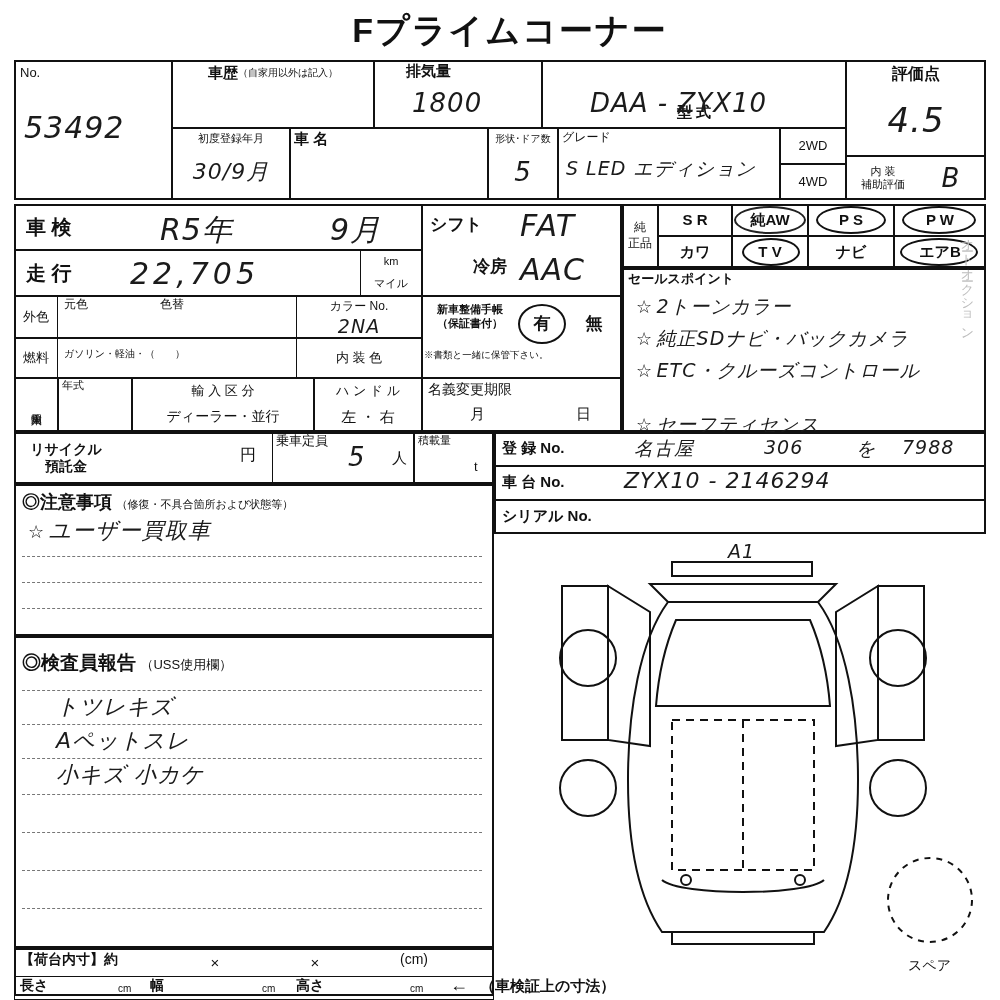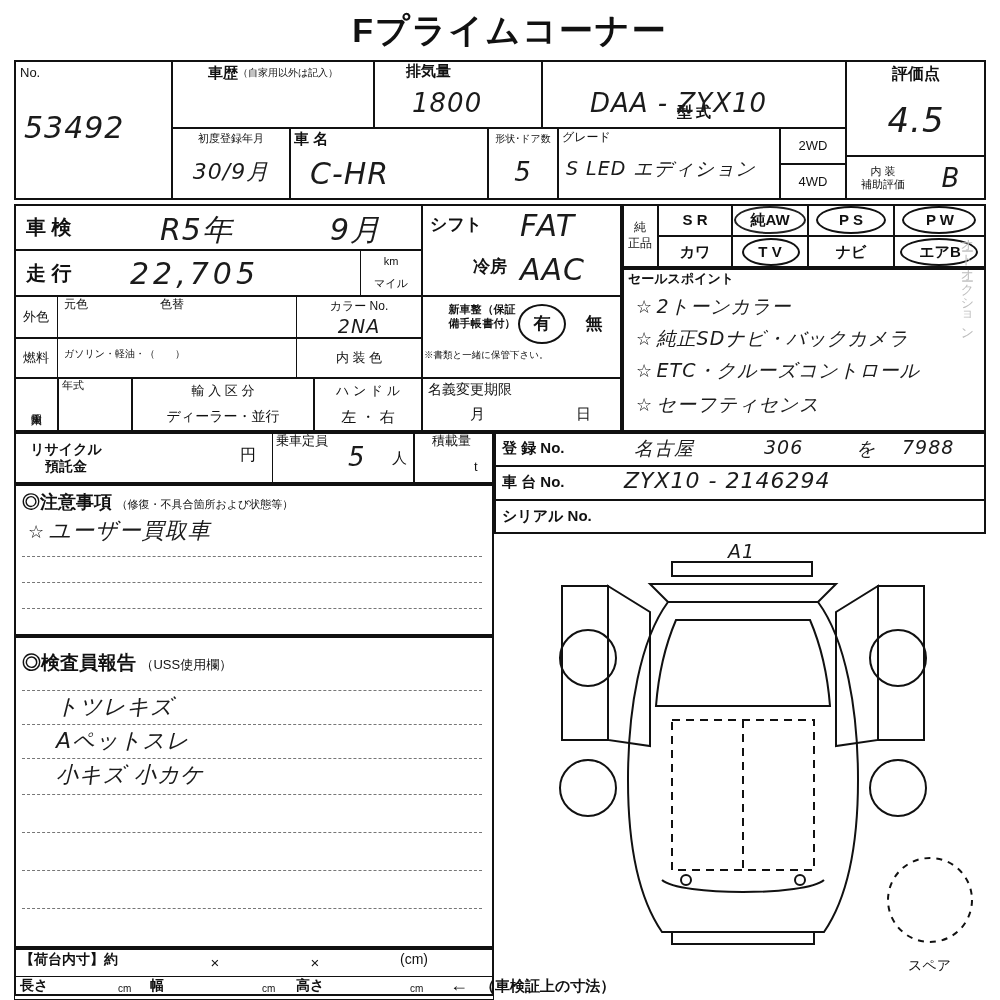--- a/index.html
+++ b/index.html
@@ -89,23 +89,20 @@
     <span>初度登録年月</span>
   </div>
   <div class="abs hw hw-md center" style="left:173px;top:150px;width:116px;height:44px;">
     <span>30/9月</span>
   </div>
 
   <div class="abs thin" style="left:290px;top:128px;width:198px;height:72px;"></div>
   <div class="abs lbl" style="left:294px;top:131px;width:90px;height:20px;font-size:15px;font-weight:bold;">
     <span>車 名</span>
   </div>
-  <div class="abs hw hw-lg" style="left:310px;top:156px;width:180px;height:40px;">
-    <span>C-HR</span>
-  </div>
 
   <div class="abs thin" style="left:488px;top:128px;width:70px;height:72px;"></div>
   <div class="abs lbl-xs center" style="left:489px;top:131px;width:68px;height:16px;font-size:10px;">
     <span>形状･ドア数</span>
   </div>
   <div class="abs hw center" style="left:489px;top:150px;width:68px;height:44px;">
     <span>5</span>
   </div>
 
   <div class="abs thin" style="left:558px;top:128px;width:222px;height:72px;"></div>
@@ -232,21 +229,21 @@
     <span>FAT</span>
   </div>
   <div class="abs lbl" style="left:430px;top:258px;width:80px;height:24px;font-size:17px;font-weight:bold;margin-left:43px;">
     <span>冷房</span>
   </div>
   <div class="abs hw hw-lg" style="left:520px;top:252px;width:110px;height:36px;">
     <span>AAC</span>
   </div>
 
   <div class="abs thin" style="left:422px;top:296px;width:200px;height:82px;"></div>
-  <div class="abs lbl-xs center" style="left:424px;top:300px;width:92px;height:34px;flex-direction:row;font-size:11px;line-height:1.25;font-weight:bold;padding-left:24px;">
+  <div class="abs lbl-xs center" style="left:424px;top:300px;width:92px;height:34px;flex-direction:column;font-size:11px;line-height:1.25;font-weight:bold;">
     <span>新車整備手帳</span>
     <span>（保証書付）</span>
   </div>
   <div class="abs lbl-xs" style="left:424px;top:350px;width:190px;height:16px;font-size:9.5px;">
     <span>※書類と一緒に保管下さい。</span>
   </div>
   <div class="abs ell" style="left:518px;top:304px;width:48px;height:40px;"></div>
   <div class="abs lbl center" style="left:518px;top:304px;width:48px;height:40px;font-size:17px;font-weight:bold;">
     <span>有</span>
   </div>
@@ -312,21 +309,21 @@
     <span class="hw hw-sm">2トーンカラー</span>
   </div>
   <div class="abs" style="left:636px;top:326px;width:348px;height:30px;">
     <span style="font-size:18px;">☆</span>
     <span class="hw hw-sm">純正SDナビ・バックカメラ</span>
   </div>
   <div class="abs" style="left:636px;top:358px;width:348px;height:30px;">
     <span style="font-size:18px;">☆</span>
     <span class="hw hw-sm">ETC・クルーズコントロール</span>
   </div>
-  <div class="abs" style="left:636px;top:392px;width:348px;height:30px;">
+  <div class="abs" style="left:636px;top:412px;width:348px;height:30px;">
     <span style="font-size:18px;">☆</span>
     <span class="hw hw-sm">セーフティセンス</span>
   </div>
 
   <div class="abs bx" style="left:14px;top:432px;width:480px;height:52px;"></div>
   <div class="abs center" style="left:18px;top:434px;width:96px;height:48px;flex-direction:column;font-size:14px;line-height:1.2;font-weight:bold;">
     <span>リサイクル</span>
     <span>預託金</span>
   </div>
   <div class="abs lbl" style="left:240px;top:446px;width:30px;height:24px;font-size:16px;">
@@ -336,21 +333,21 @@
   <div class="abs lbl" style="left:276px;top:434px;width:80px;height:20px;font-size:13px;">
     <span>乗車定員</span>
   </div>
   <div class="abs hw" style="left:348px;top:442px;width:40px;height:34px;">
     <span>5</span>
   </div>
   <div class="abs lbl" style="left:392px;top:450px;width:24px;height:24px;font-size:15px;">
     <span>人</span>
   </div>
   <div class="abs thin" style="left:414px;top:432px;width:80px;height:52px;"></div>
-  <div class="abs lbl" style="left:418px;top:434px;width:70px;height:20px;font-size:13px;margin-left:14px;">
+  <div class="abs lbl" style="left:418px;top:434px;width:70px;height:20px;font-size:11px;">
     <span>積載量</span>
   </div>
   <div class="abs lbl" style="left:474px;top:460px;width:20px;height:20px;font-size:13px;">
     <span>t</span>
   </div>
 
   <div class="abs bx" style="left:494px;top:432px;width:492px;height:102px;"></div>
   <div class="abs thin" style="left:494px;top:432px;width:492px;height:34px;"></div>
   <div class="abs lbl" style="left:502px;top:440px;width:110px;height:22px;font-size:15px;font-weight:bold;">
     <span>登 録 No.</span>

